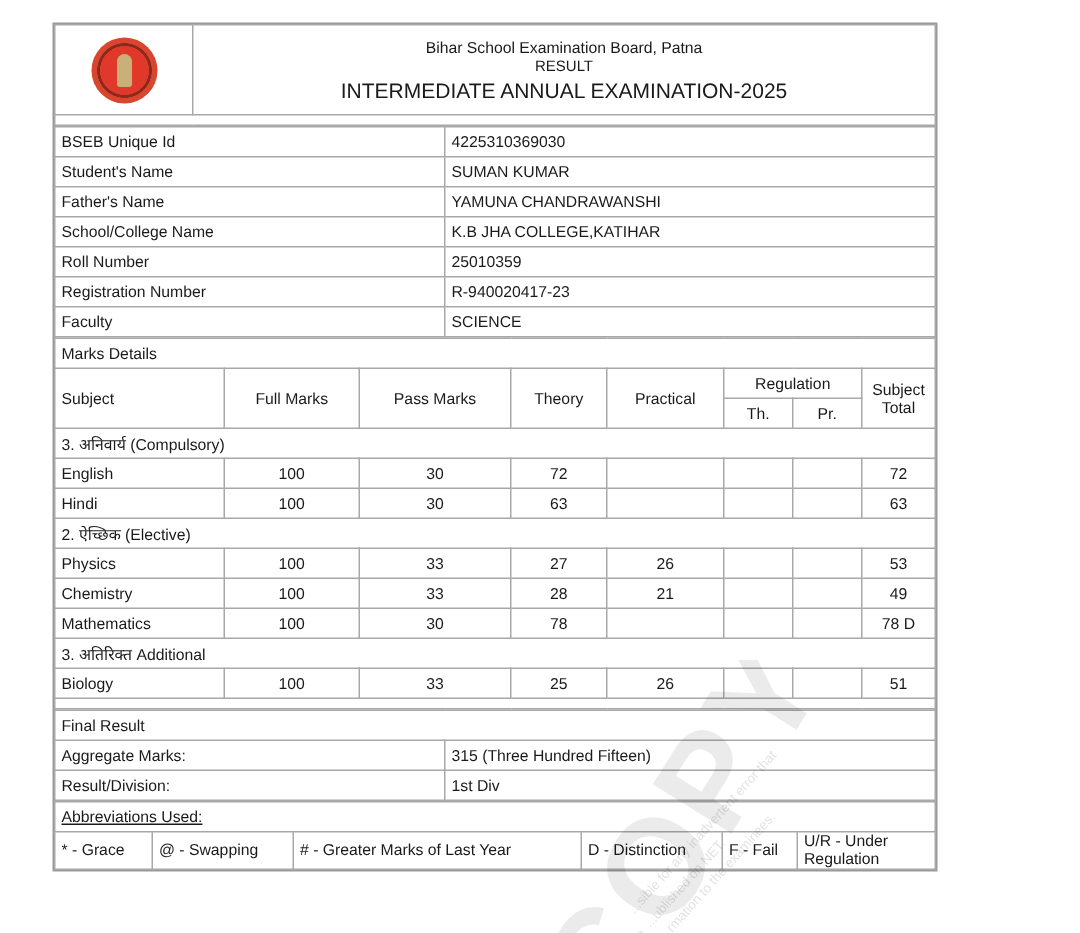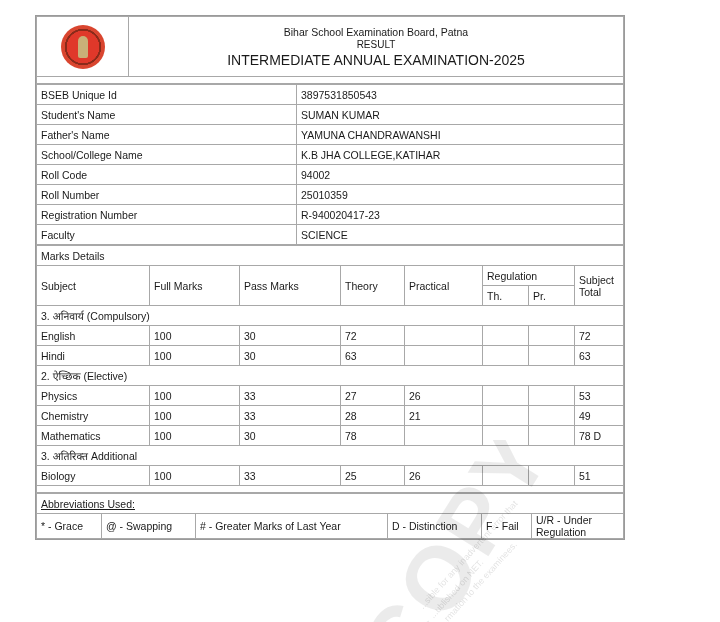--- a/index.html
+++ b/index.html
@@ -8,21 +8,21 @@
   .sheet { position: absolute; left: 35px; top: 15px; width: 590px; border: 1px solid #9a9a9a; background: #fff; }
   table { border-collapse: collapse; width: 100%; table-layout: fixed; }
   td, th { border: 1px solid #a8a8a8; font-size: 10.5px; font-weight: normal; padding: 0 4px; height: 20px; vertical-align: middle; }
   .hdr td { height: 60px; }
   .logo-cell { width: 92px; text-align: center; }
   .title-cell { text-align: center; line-height: 1.25; }
   .board { font-size: 10.5px; display: block; margin-top: 2px; }
   .result { font-size: 10px; display: block; }
   .exam { font-size: 14px; display: block; }
   .spacer td { height: 7px; padding: 0; }
-  .c { text-align: left; }
+  .c { text-align: center; }
   .sec td { height: 20px; }
   .mh td { height: 20px; }
   .abbr-title { text-decoration: underline; }
   .logo { width: 44px; height: 44px; border-radius: 50%; background: radial-gradient(circle at 50% 50%, #e0382a 0 52%, #8a2a1a 53% 58%, #d9452f 59% 84%, #7a2518 85% 100%); margin: 0 auto; position: relative; }
   .logo::after { content: ""; position: absolute; left: 17px; top: 11px; width: 10px; height: 22px; background: #c9b078; border-radius: 5px 5px 2px 2px; }
   .watermark { position: absolute; left: 300px; top: 440px; width: 320px; height: 200px; pointer-events: none; overflow: hidden; }
   .wm-copy { position: absolute; left: 20px; top: 60px; font-size: 90px; color: rgba(0,0,0,0.08); transform: rotate(-58deg); font-weight: bold; letter-spacing: 4px; }
   .wm-note { position: absolute; left: 95px; top: 75px; font-size: 9px; color: rgba(0,0,0,0.12); transform: rotate(-48deg); line-height: 1.5; width: 220px; }
 </style>
 </head>
@@ -49,37 +49,33 @@
     </table>
 
   <table>
     <colgroup>
         <col style="width:260px">
         <col>
       </colgroup>
     <tbody>
         <tr>
       <td>BSEB Unique Id</td>
-      <td>3897531850543</td>
+      <td>4225310369030</td>
     </tr>
     <tr>
       <td>Student's Name</td>
       <td>SUMAN KUMAR</td>
     </tr>
     <tr>
       <td>Father's Name</td>
       <td>YAMUNA CHANDRAWANSHI</td>
     </tr>
     <tr>
       <td>School/College Name</td>
       <td>K.B JHA COLLEGE,KATIHAR</td>
-    </tr>
-    <tr>
-      <td>Roll Code</td>
-      <td>94002</td>
     </tr>
     <tr>
       <td>Roll Number</td>
       <td>25010359</td>
     </tr>
     <tr>
       <td>Registration Number</td>
       <td>R-940020417-23</td>
     </tr>
     <tr>
@@ -188,20 +184,39 @@
       <td class="c"></td>
       <td class="c"></td>
       <td class="c">51</td>
     </tr>
     <tr class="spacer">
           <td colspan="8"></td>
         </tr>
   </tbody>
     </table>
 
+  <table>
+    <colgroup>
+        <col style="width:260px">
+        <col>
+      </colgroup>
+    <tbody>
+        <tr>
+          <td colspan="2">Final Result</td>
+        </tr>
+    <tr>
+      <td>Aggregate Marks:</td>
+      <td>315 (Three Hundred Fifteen)</td>
+    </tr>
+    <tr>
+      <td>Result/Division:</td>
+      <td>1st Div</td>
+    </tr>
+  </tbody>
+    </table>
 
   <table>
     <colgroup>
       <col style="width:65px">
         <col style="width:94px">
         <col style="width:192px">
         <col style="width:94px">
         <col style="width:50px">
         <col>
     </colgroup>

